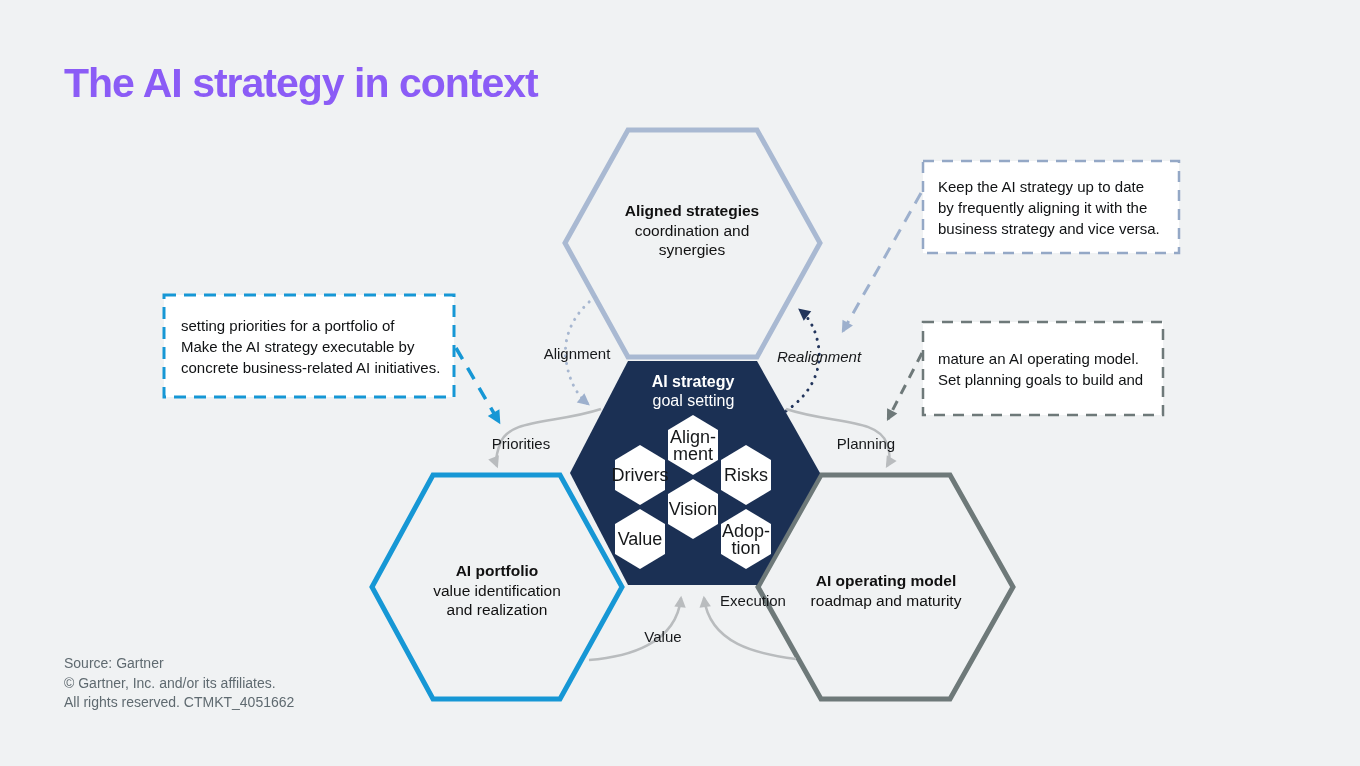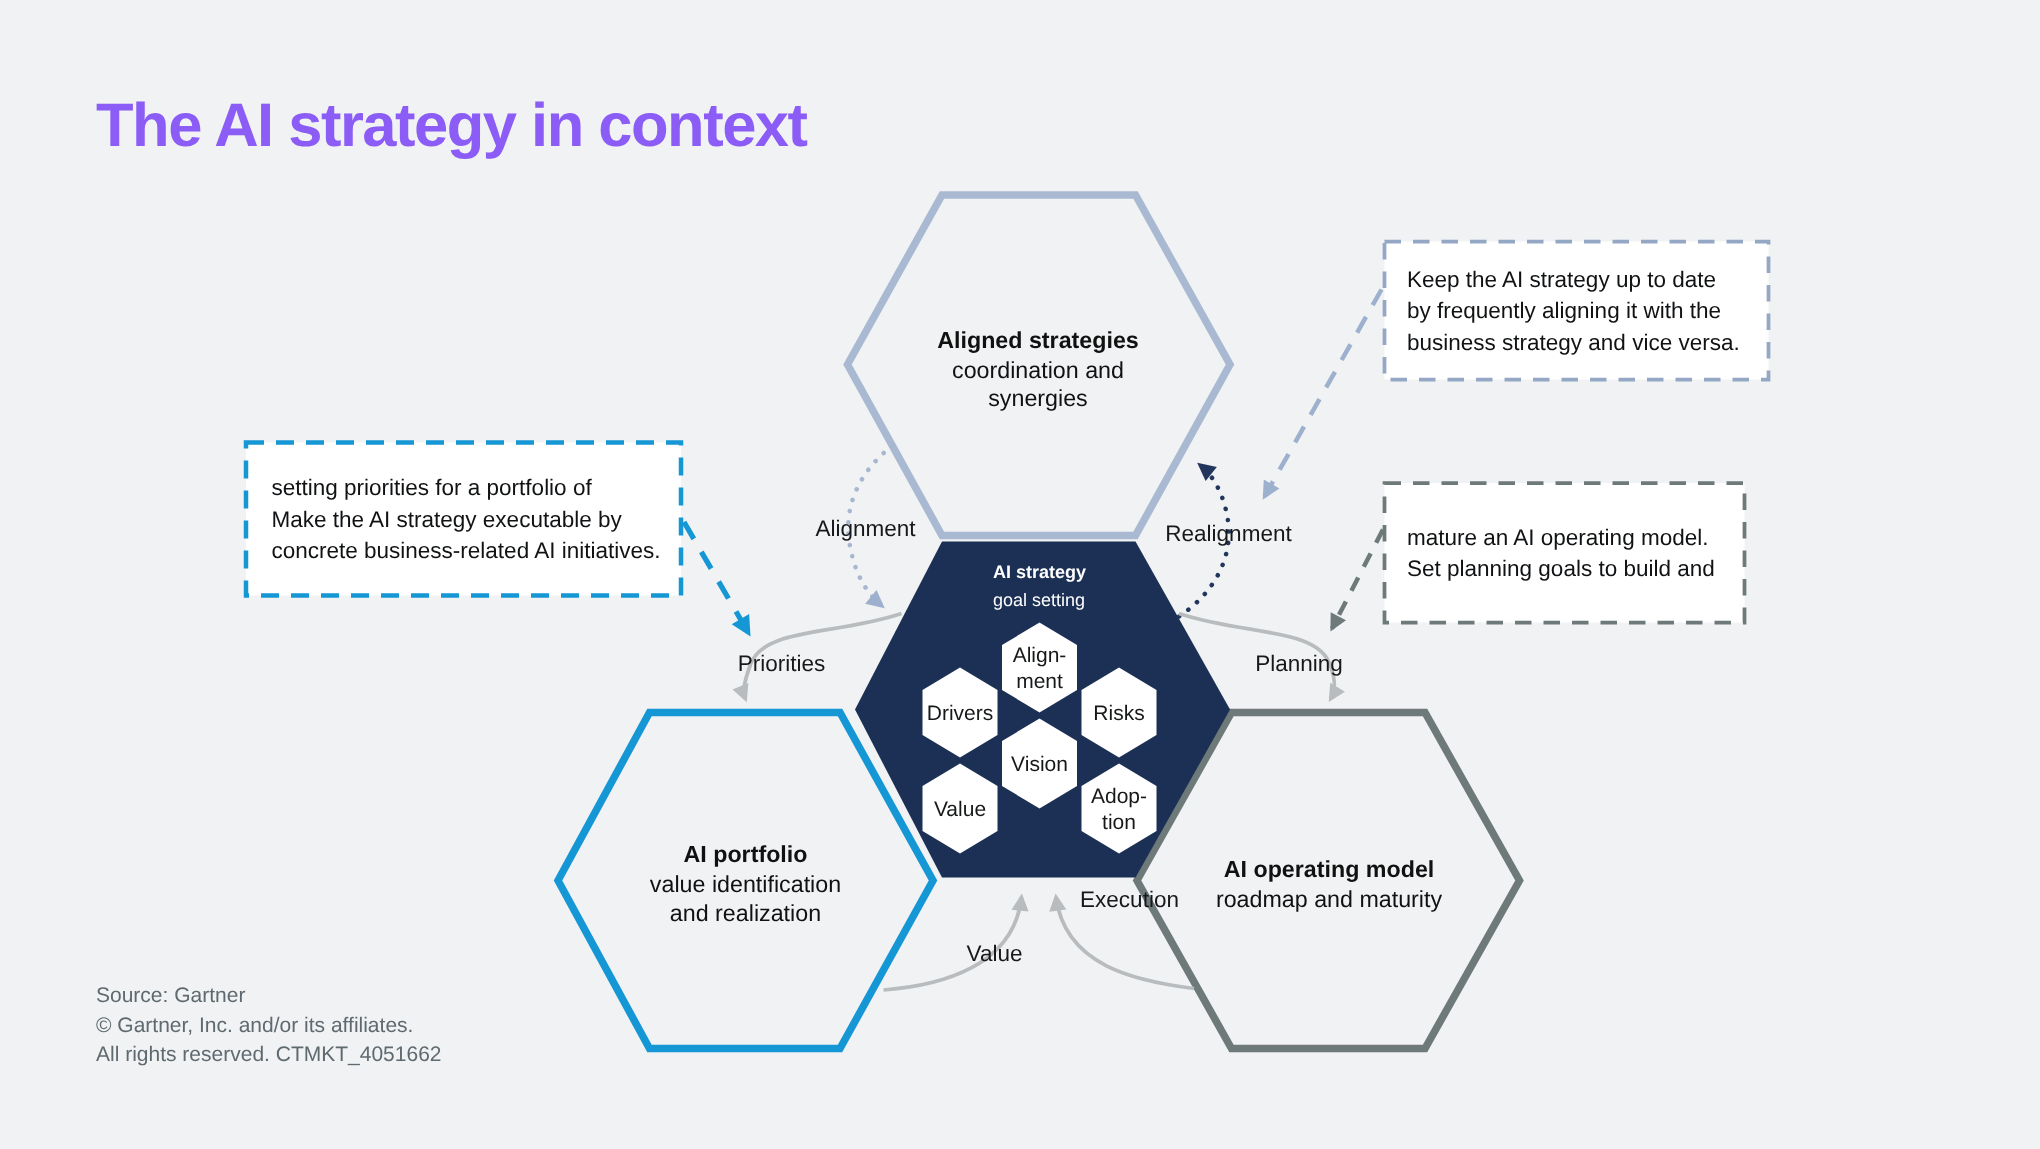--- a/index.html
+++ b/index.html
@@ -17,27 +17,27 @@
     color:#8b5cf6;white-space:nowrap;
   }
   .hex-text{
     position:absolute;transform:translate(-50%,-50%);
     text-align:center;font-size:15.5px;line-height:19.5px;color:#111;
     white-space:nowrap;
   }
   .hex-text .ht-title{font-weight:bold;}
   .center-title{
     position:absolute;transform:translate(-50%,-50%);
-    text-align:left;color:#ffffff;font-size:12px;line-height:19px;
+    text-align:right;color:#ffffff;font-size:16px;line-height:19px;
     white-space:nowrap;
   }
   .center-title .ct-main{font-weight:bold;}
   .cell-label{
     position:absolute;transform:translate(-50%,-50%);
-    text-align:center;font-size:14px;line-height:16.5px;color:#16181a;
+    text-align:center;font-size:18px;line-height:16.5px;color:#16181a;
     white-space:nowrap;
   }
   .flow-label{
     position:absolute;transform:translate(-50%,-50%);
     font-size:15px;color:#16181a;white-space:nowrap;
   }
   .callout-text{
     position:absolute;display:flex;flex-direction:column;justify-content:center;
     font-size:15px;line-height:21px;color:#101214;
   }
@@ -102,21 +102,21 @@
     <path d="M 589 660 C 628 657, 676 644, 681 598" fill="none" stroke="#b9bcbe" stroke-width="2.5" marker-end="url(#ah-gray)"></path>
     <path d="M 796 659 C 757 654, 710 644, 704 598" fill="none" stroke="#b9bcbe" stroke-width="2.5" marker-end="url(#ah-gray)"></path>
 
     <path d="M 456 348 L 499 422" fill="none" stroke="#1697d5" stroke-width="3.5" stroke-dasharray="13 10" marker-end="url(#ah-blue)"></path>
     <path d="M 921 193 L 843 331" fill="none" stroke="#9db0cd" stroke-width="3" stroke-dasharray="12 9" marker-end="url(#ah-bluegray)"></path>
     <path d="M 922 353 L 888 419" fill="none" stroke="#6e7979" stroke-width="3" stroke-dasharray="10 8" marker-end="url(#ah-darkgray)"></path>
   </svg>
 
   <h1 class="page-title" style="margin:0;">The AI strategy in context</h1>
 
-  <div class="hex-text" style="left:692px;top:247px;">
+  <div class="hex-text" style="left:692px;top:230px;">
     <div class="ht-title">Aligned strategies</div>
     <div>coordination and</div>
     <div>synergies</div>
   </div>
   <div class="hex-text" style="left:497px;top:590px;">
     <div class="ht-title">AI portfolio</div>
     <div>value identification</div>
     <div>and realization</div>
   </div>
   <div class="hex-text" style="left:886px;top:590px;">
@@ -144,21 +144,21 @@
   </div>
   <div class="cell-label" style="left:640px;top:539px;">
     <span>Value</span>
   </div>
   <div class="cell-label" style="left:746px;top:539px;">
     <span>Adop-</span><br>
     <span>tion</span>
   </div>
 
   <div class="flow-label" style="left:561px;top:353px;margin-left:16px;">Alignment</div>
-  <div class="flow-label" style="left:819px;top:356px;">Realignment</div>
+  <div class="flow-label" style="left:819px;top:356px;font-style:italic;">Realignment</div>
   <div class="flow-label" style="left:521px;top:443px;">Priorities</div>
   <div class="flow-label" style="left:866px;top:443px;text-align:center;">Planning</div>
   <div class="flow-label" style="left:663px;top:636px;">Value</div>
   <div class="flow-label" style="left:733px;top:600px;margin-left:20px;">Execution</div>
 
   <div class="callout-text" style="left:181px;top:295px;width:265px;height:102px;">
     <div>setting priorities for a portfolio of</div>
     <div>Make the AI strategy executable by</div>
     <div>concrete business-related AI initiatives.</div>
   </div>

